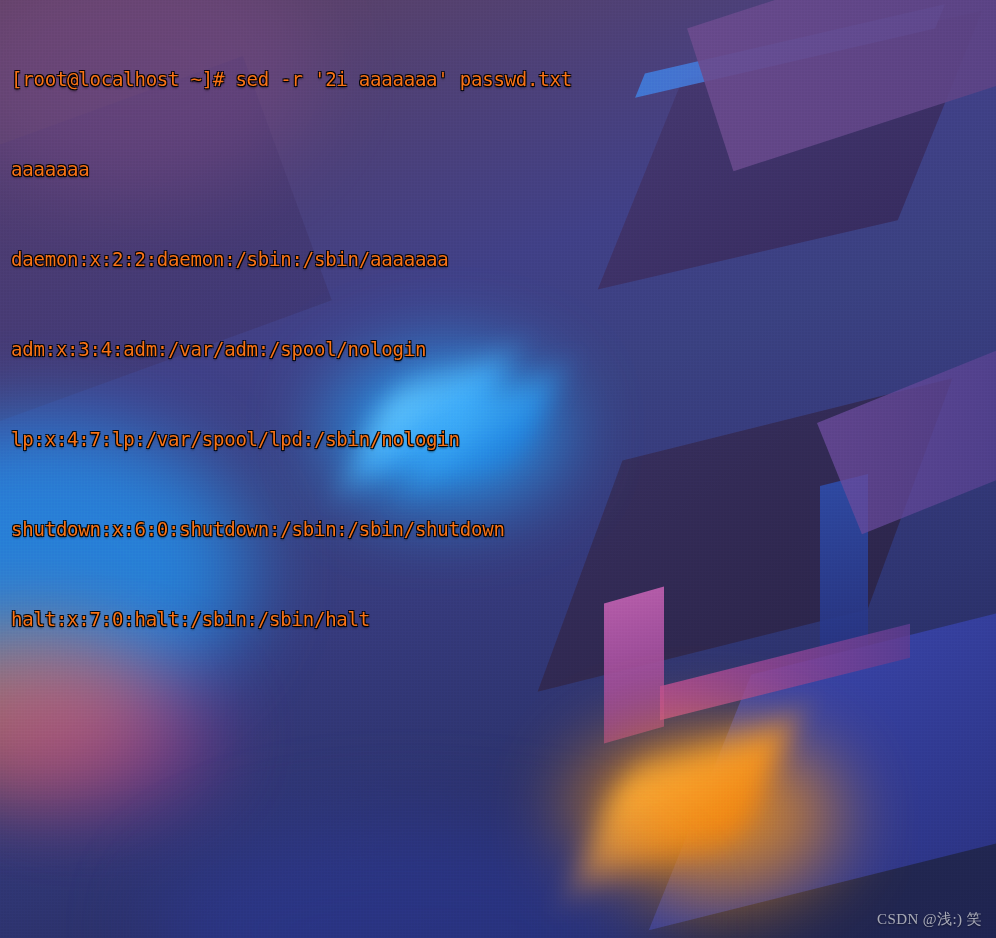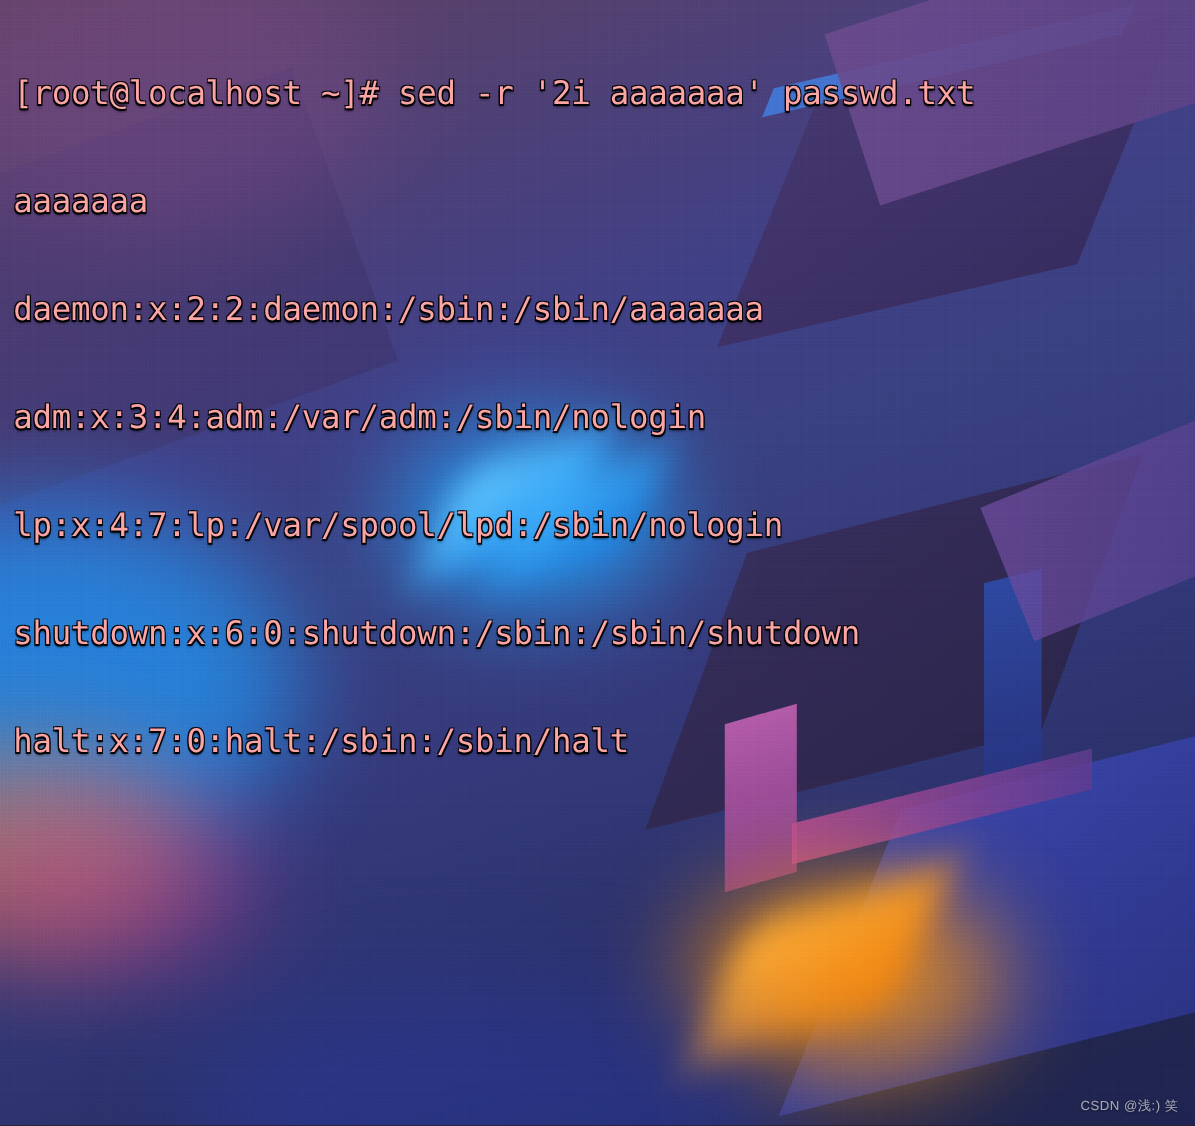--- a/index.html
+++ b/index.html
@@ -63,44 +63,44 @@
     mix-blend-mode: overlay;
   }
 
   
   #term {
     position: absolute;
     inset: 0;
     padding: 4px 0 0 11px;
     box-sizing: border-box;
     font-family: "DejaVu Sans Mono", "Liberation Mono", monospace;
-    font-size: 27px;
+    font-size: 19px;
     line-height: 30px;
     letter-spacing: -0.22px;
-    color: #fca5a5;
+    color: #f97316;
     white-space: pre;
     text-shadow:
       -1px -1px 0 rgba(0,0,0,.88),
        1px -1px 0 rgba(0,0,0,.88),
       -1px  1px 0 rgba(0,0,0,.88),
        1px  1px 0 rgba(0,0,0,.88),
        0    2px 2px rgba(0,0,0,.55);
   }
   .ln {
     display: block;
     height: 30px;
   }
 
   
   #watermark {
     position: absolute;
     right: 14px;
     bottom: 9px;
-    font-family: Liberation Sans, sans-serif;
-    font-size: 11px;
+    font-family: Liberation Serif, serif;
+    font-size: 15px;
     color: rgba(255,255,255,.62);
     letter-spacing: .4px;
     text-shadow: 0 1px 2px rgba(0,0,0,.45);
     user-select: none;
     margin-left: 20px;
   }
 </style>
 </head>
 <body>
 
@@ -173,21 +173,21 @@
     <div class="glow" style="left:150px;top:820px;width:520px;height:220px;
                 background:#2b3aa0;opacity:.5;"></div>
 
     <div class="grain"></div>
   </div>
 
   <div id="term">
     <span class="ln">[root@localhost ~]# sed -r '2i aaaaaaa' passwd.txt</span>
     <span class="ln">aaaaaaa</span>
     <span class="ln">daemon:x:2:2:daemon:/sbin:/sbin/aaaaaaa</span>
-    <span class="ln">adm:x:3:4:adm:/var/adm:/sbin/nologin</span>
+    <span class="ln">adm:x:3:4:adm:/var/adm:/spool/nologin</span>
     <span class="ln">lp:x:4:7:lp:/var/spool/lpd:/sbin/nologin</span>
     <span class="ln">shutdown:x:6:0:shutdown:/sbin:/sbin/shutdown</span>
     <span class="ln">halt:x:7:0:halt:/sbin:/sbin/halt</span>
     
     
     
     
     
     
     

